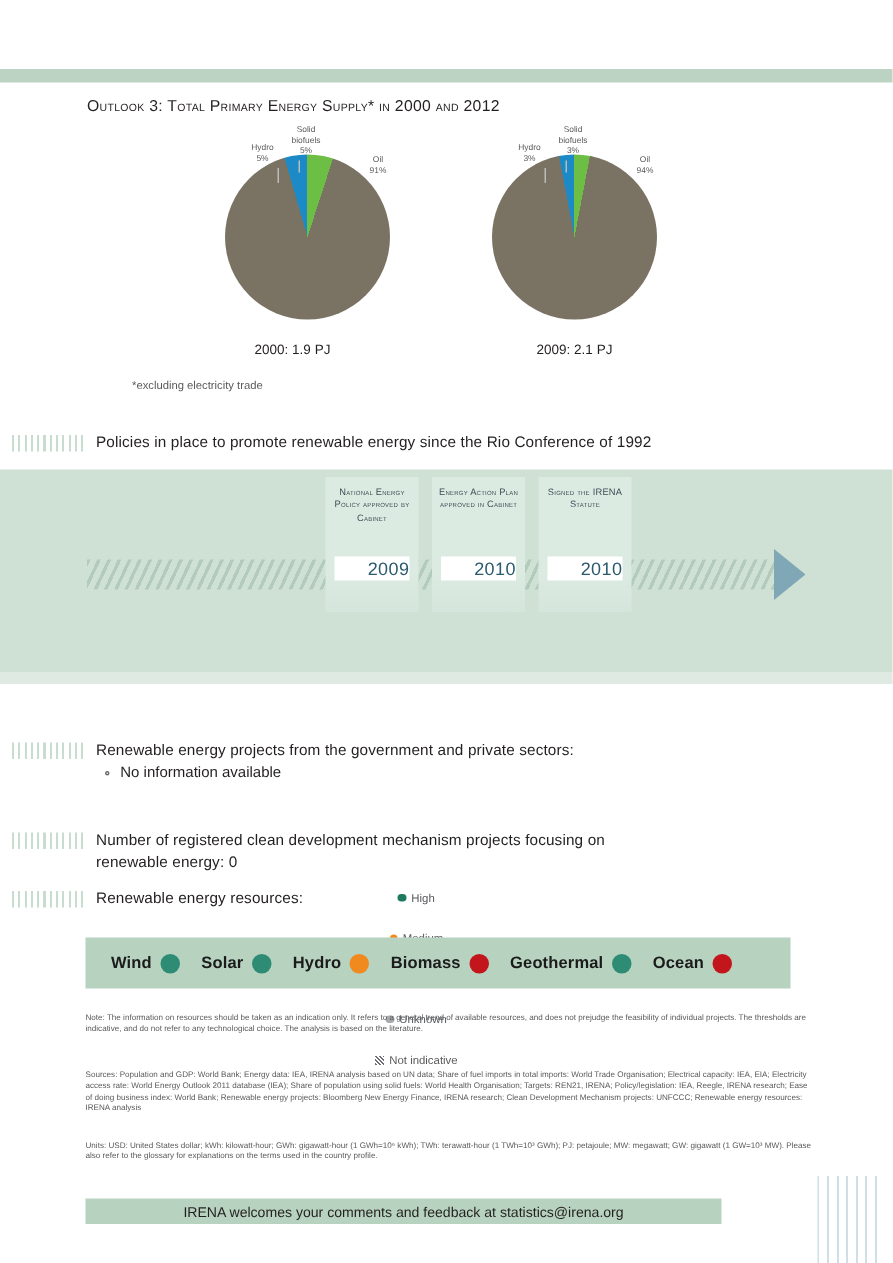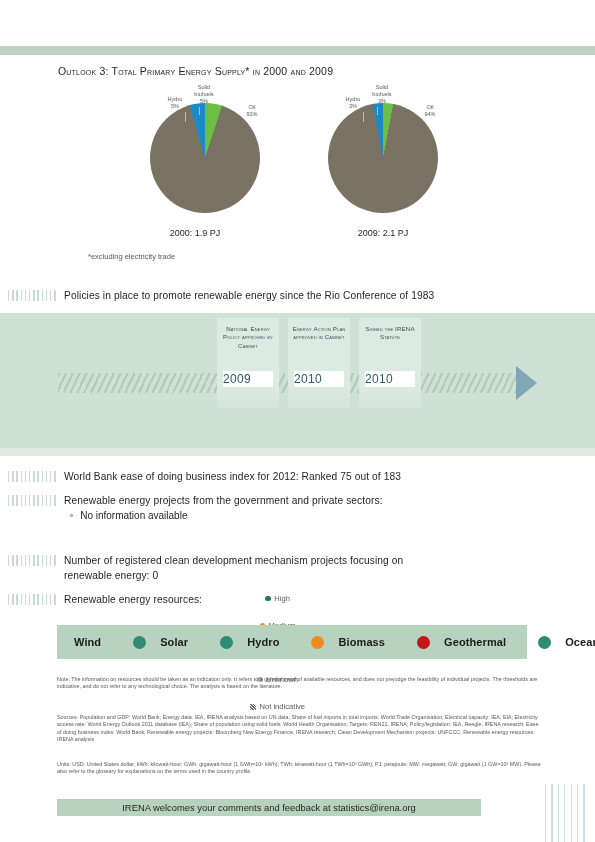--- a/index.html
+++ b/index.html
@@ -69,21 +69,21 @@
     background:linear-gradient(180deg,#dcebe2 0%,#dcebe2 72%,#d4e5db 100%);
     box-shadow:0 0 0 0 rgba(0,0,0,0);
   }
   .tl-card .txt{
     padding:7px 4px 0 4px;text-align:center;font-size:6.2px;line-height:8.4px;
     color:#3d4f57;font-variant:small-caps;letter-spacing:.15px;
   }
   .tl-card .year{
     position:absolute;left:6px;top:53px;width:50px;height:16px;
     background:#ffffff;color:#2c5a6e;font-size:12px;line-height:16px;
-    text-align:left;letter-spacing:.3px;
+    text-align:right;letter-spacing:.3px;
   }
 
   
   .bullet-row{position:absolute;display:flex;align-items:center;font-size:10px;color:#231f20;}
   .bullet-dot{
     width:3.2px;height:3.2px;border:1px solid #6d6e71;border-radius:50%;
     margin-right:7px;box-sizing:border-box;
   }
 
   
@@ -95,21 +95,21 @@
     background:
       repeating-linear-gradient(45deg,#6d6e71 0 1px,#ffffff 1px 2px);
     border:0;
   }
 
   
   .res-bar{
     position:absolute;left:57px;top:625px;width:470px;height:34px;background:#b7d2bf;
     display:flex;align-items:center;
   }
-  .res-item{display:flex;align-items:center;margin-left:14px;gap:26px;}
+  .res-item{display:flex;align-items:center;margin-left:14px;}
   .res-item:first-child{margin-left:17px;}
   .res-name{font-size:11px;font-weight:bold;color:#1b1b1b;margin-right:6px;letter-spacing:.1px;}
   .res-dot{width:13px;height:13px;border-radius:50%;}
 
   
   .fine{
     position:absolute;font-size:5.4px;line-height:7.4px;color:#58595b;
     width:487px;text-align:left;
   }
 
@@ -128,21 +128,21 @@
 </style>
 </head>
 <body>
 
 <div class="page">
 
   <div class="band-top"></div>
 
   <div class="fig-title">
     <span>Outlook 3:</span>
-    <span>Total Primary Energy Supply* in 2000 and 2009</span>
+    <span>Total Primary Energy Supply* in 2000 and 2012</span>
   </div>
 
   <div class="pie-wrap" style="left:150px;top:103px;width:110px;height:110px;">
     <div class="pie" style="width:110px;height:110px;background:conic-gradient(from 0deg,
            #6cbe45 0deg 18deg,
            #7a7263 18deg 343.8deg,
            #1b8ac6 343.8deg 360deg);"></div>
   </div>
   <div class="pie-label" style="left:160px;top:96px;width:30px;">
     <div>Hydro</div>
@@ -183,21 +183,21 @@
   <div style="position:absolute;left:363px;top:112px;width:1px;height:10px;background:#b9bbbd;"></div>
   <div style="position:absolute;left:377px;top:107px;width:1px;height:8px;background:#b9bbbd;"></div>
 
   <div class="pie-caption" style="left:145px;top:228px;width:100px;">2000: 1.9 PJ</div>
   <div class="pie-caption" style="left:333px;top:228px;width:100px;">2009: 2.1 PJ</div>
 
   <div class="footnote-excl">*excluding electricity trade</div>
 
   <div class="sec-head" style="left:8px;top:289px;width:580px;">
     <div class="hatch-mark"></div>
-    <div class="sec-title">Policies in place to promote renewable energy since the Rio Conference of 1983</div>
+    <div class="sec-title">Policies in place to promote renewable energy since the Rio Conference of 1992</div>
   </div>
 
   <div class="band-policies"></div>
   <div class="band-policies-fade"></div>
 
   <div class="timeline">
     <div class="tl-bar"></div>
     <div class="tl-arrow"></div>
 
     <div class="tl-card" style="left:217px;">
@@ -209,24 +209,20 @@
       <div class="txt">Energy Action Plan approved in Cabinet</div>
       <div class="year">2010</div>
     </div>
 
     <div class="tl-card" style="left:359px;">
       <div class="txt">Signed the IRENA Statute</div>
       <div class="year">2010</div>
     </div>
   </div>
 
-  <div class="sec-head" style="left:8px;top:470px;width:580px;">
-    <div class="hatch-mark"></div>
-    <div class="sec-title">World Bank ease of doing business index for 2012: Ranked 75 out of 183</div>
-  </div>
 
   <div class="sec-head" style="left:8px;top:494px;width:580px;">
     <div class="hatch-mark"></div>
     <div class="sec-title">Renewable energy projects from the government and private sectors:</div>
   </div>
   <div class="bullet-row" style="left:70px;top:510px;">
     <span class="bullet-dot"></span>
     <span>No information available</span>
   </div>
 

